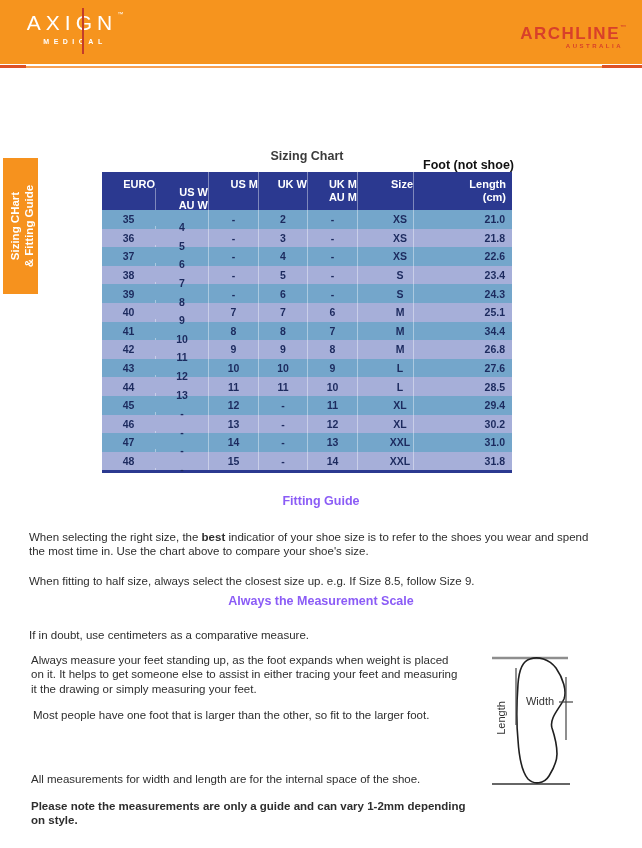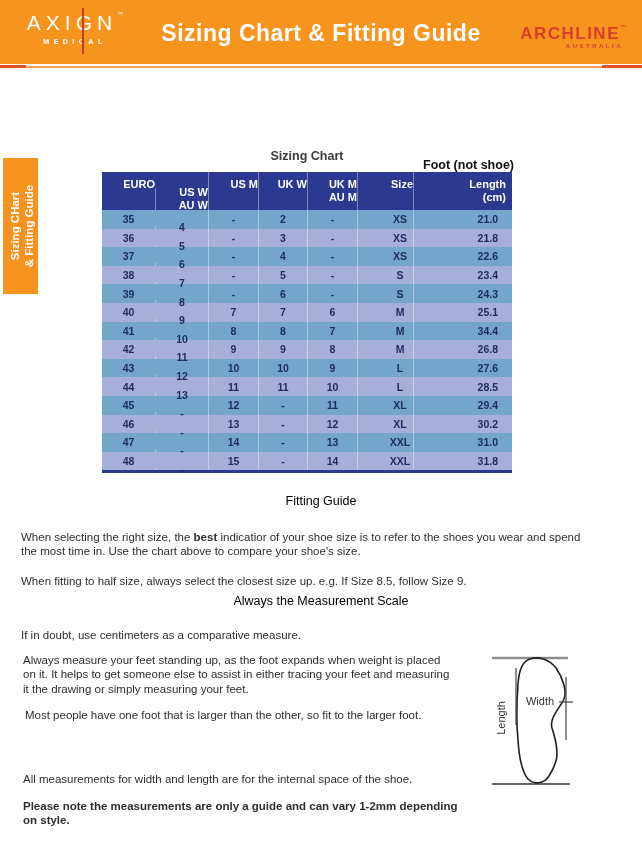--- a/index.html
+++ b/index.html
@@ -48,26 +48,26 @@
          font-size:10.5px;color:#1C2A5E;box-sizing:border-box;}
   .thead>div:nth-child(1),.trow>div:nth-child(1){width:53px;}
   .thead>div:nth-child(2),.trow>div:nth-child(2){width:53px;margin-top:16px;}
   .thead>div:nth-child(3),.trow>div:nth-child(3){width:50px;}
   .thead>div:nth-child(4),.trow>div:nth-child(4){width:49px;}
   .thead>div:nth-child(5),.trow>div:nth-child(5){width:50px;}
   .thead>div:nth-child(6),.trow>div:nth-child(6){width:56px;padding-left:29px;}
   .thead>div:nth-child(7),.trow>div:nth-child(7){width:99px;}
   .thead>div+div,.trow>div+div{border-left:1px solid rgba(255,255,255,.4);}
   .thead>div:last-child{align-items:flex-end;padding-right:6px;}
-  .trow>div:last-child{justify-content:flex-end;padding-right:14px;}
-
-  
-  .h-center{position:absolute;left:16px;width:610px;text-align:center;font-weight:normal;
-            font-size:12.5px;color:#000000;}
-  .para{position:absolute;font-size:11.5px;color:#2e2e2e;line-height:14.5px;white-space:pre-line;}
+  .trow>div:last-child{justify-content:flex-end;padding-right:7px;}
+
+  
+  .h-center{position:absolute;left:16px;width:610px;text-align:center;font-weight:bold;
+            font-size:12.5px;color:#8b5cf6;}
+  .para{position:absolute;font-size:11.5px;color:#2e2e2e;line-height:14.5px;white-space:pre-line;margin-left:8px;}
   #fitting-heading{top:494px;}
   #p1{left:21px;top:518px;width:600px;}
   #p2{left:21px;top:562px;width:600px;}
   #measure-heading{top:594px;}
   #p3{left:21px;top:616px;width:480px;}
   #p4{left:23px;top:641px;width:470px;}
   #p5{left:25px;top:696px;width:480px;}
   #p6{left:23px;top:760px;width:480px;}
   #p7{left:23px;top:787px;width:480px;font-weight:bold;}
 
@@ -77,21 +77,20 @@
 </style>
 </head>
 <body>
 
 <div class="banner">
   <div class="axign">
     <div class="axign-stroke"></div>
     <div class="axign-name"><span>AXIGN</span><span class="axign-tm">™</span></div>
     <div class="axign-sub">MEDICAL</div>
   </div>
-  <div class="banner-title">Sizing Chart &amp; Fitting Guide</div>
   <div class="archline">
     <div class="archline-name"><span>ARCHLINE</span><span class="archline-tm">™</span></div>
     <div class="archline-sub">AUSTRALIA</div>
   </div>
 </div>
 <div class="rule">
   <div class="rule-end"></div>
   <div class="rule-mid"></div>
   <div class="rule-end right"></div>
 </div>

